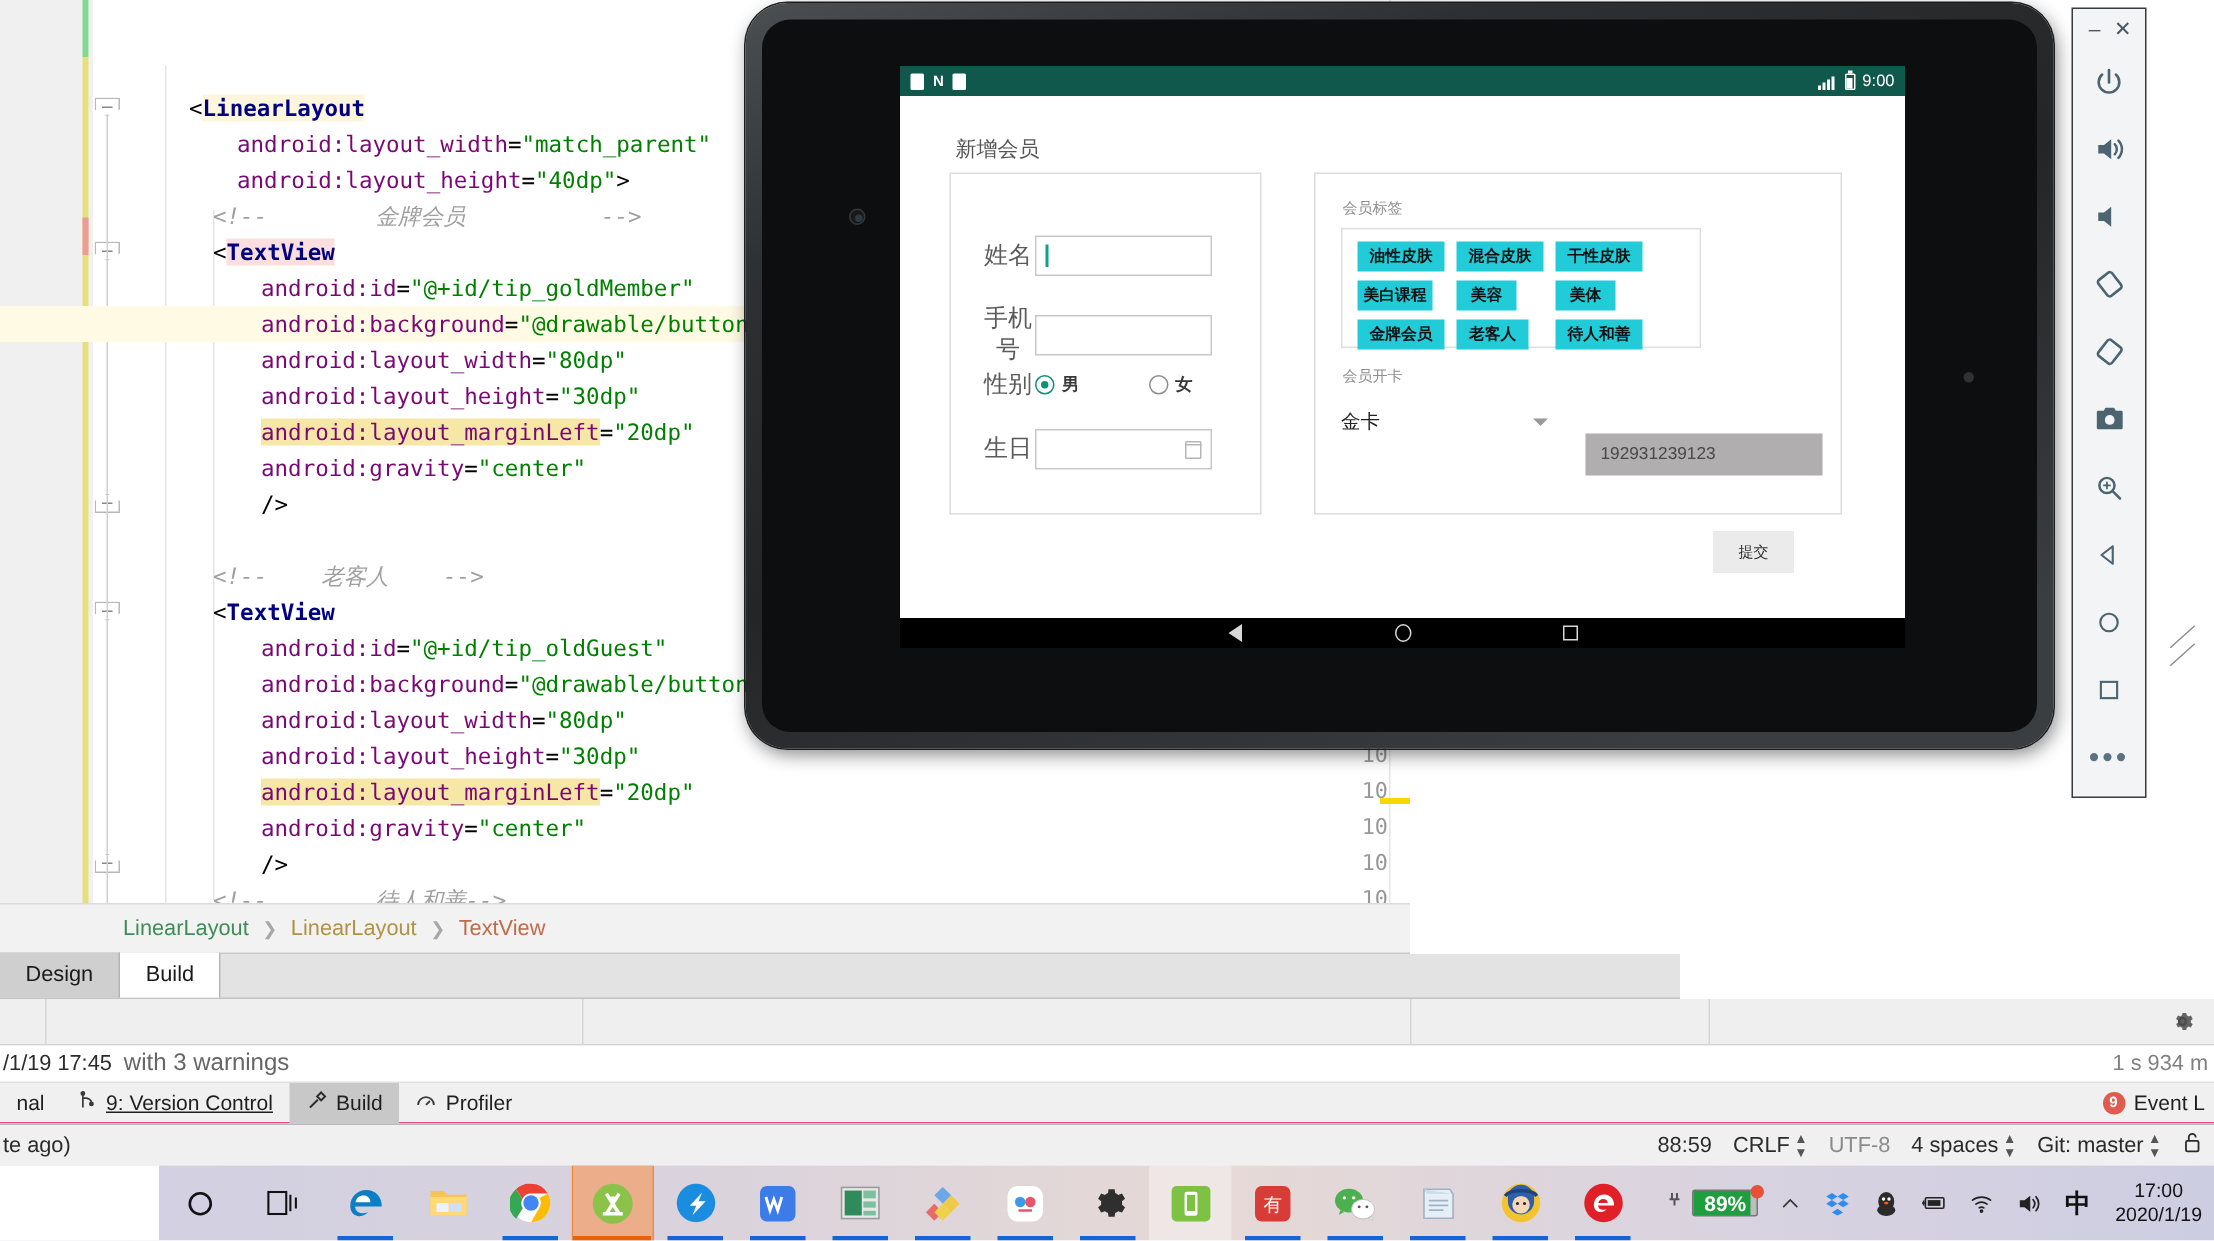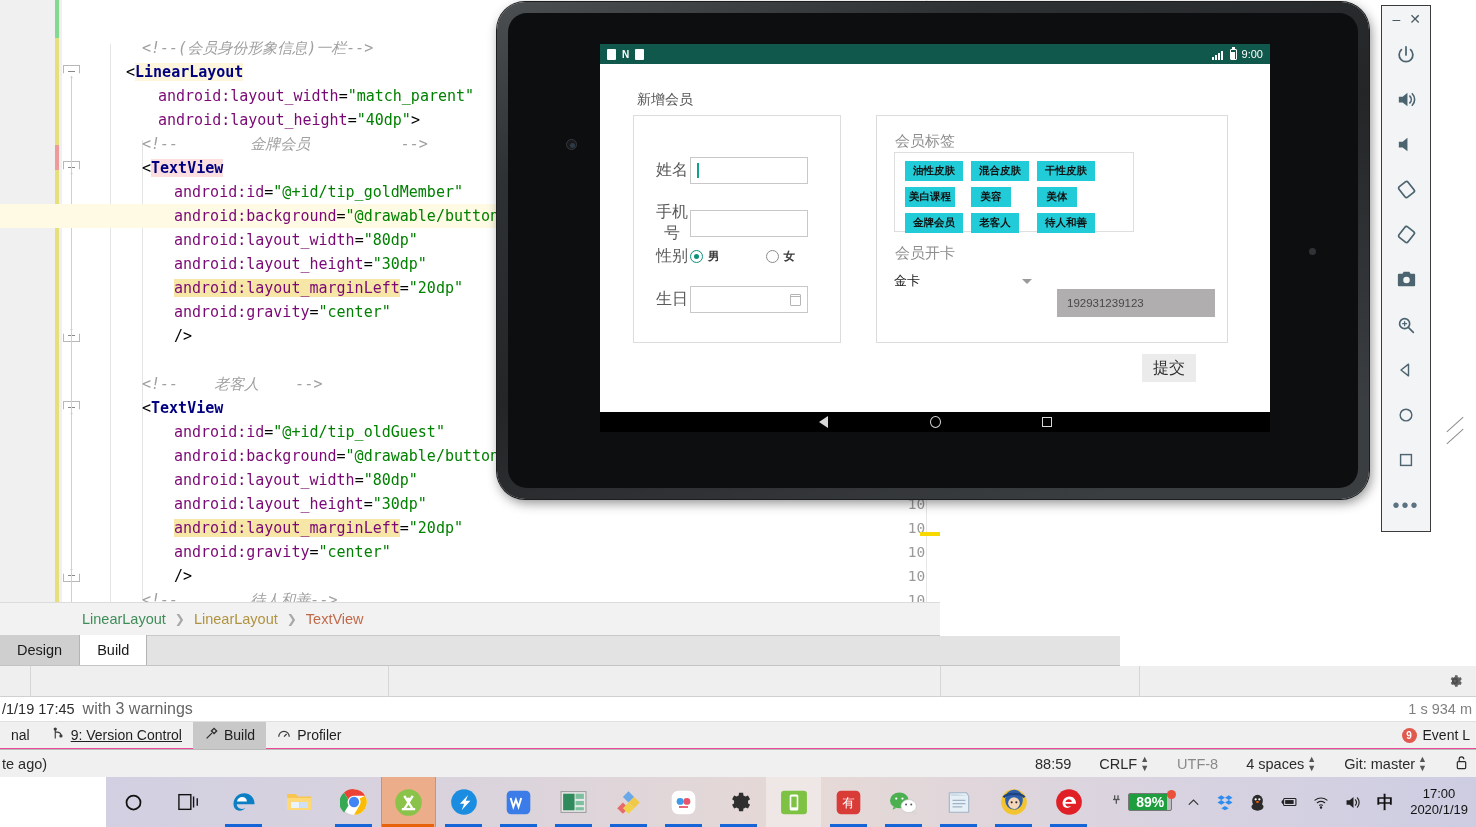--- a/index.html
+++ b/index.html
@@ -124,21 +124,21 @@
     font-size:10px; display:flex; align-items:center; justify-content:center; font-weight:bold;
   }
 
   
   .statusbar {
     position:absolute; left:0; top:749px; width:1476px; height:28px;
     background:#f0f0f0; border-top:1px solid #b9b9b9;
     display:flex; align-items:center; font-size:14.5px; color:#2b2b2b;
   }
   .sb-left { padding-left:2px; }
-  .sb-right { position:absolute; right:8px; display:flex; align-items:center; gap:28px; }
+  .sb-right { position:absolute; right:8px; display:flex; align-items:center; gap:14px; }
   .sb-item { display:flex; align-items:center; gap:3px; }
   .sb-dim { color:#8a8a8a; }
   .caret-ud { font-size:9px; color:#555; line-height:1; display:flex; flex-direction:column; }
 
   
   .emu-frame {
     position:absolute; left:497px; top:2px; width:872px; height:497px;
     background: linear-gradient(160deg,#4c4f52 0%,#2e3133 22%,#232527 50%,#3b3e41 88%);
     border-radius:28px;
     box-shadow: 0 0 0 1px #1b1d1f, 2px 4px 12px rgba(0,0,0,0.45);
@@ -194,21 +194,21 @@
     position:absolute; right:6px; width:11px; height:12px;
     border:1.2px solid #b5b5b5; border-radius:1px;
   }
   .cal-ic::before{content:"";position:absolute;left:-1px;top:1.5px;width:11px;height:1.2px;background:#b5b5b5;}
 
   .radio { width:13px; height:13px; border-radius:50%; border:1.6px solid #8d8d8d; position:relative; }
   .radio.on { border-color:#0d8f7c; }
   .radio.on::after{content:"";position:absolute;left:2.6px;top:2.6px;width:5.5px;height:5.5px;border-radius:50%;background:#0d8f7c;}
   .radio-lab { font-size:11.5px; color:#3a3a3a; margin-left:5px; font-weight:bold; }
 
-  .sec-label { position:absolute; font-size:15px; color:#8e8e8e; }
+  .sec-label { position:absolute; font-size:10px; color:#8e8e8e; }
   .tag-box { position:absolute; left:17px; top:36px; width:240px; height:80px; border:1px solid #dedede; background:#fff; }
   .tag {
     position:absolute; height:20px; background:#21ccd8;
     display:flex; align-items:center; justify-content:center;
     font-size:10.5px; color:#111; font-weight:bold;
   }
   .spinner {
     position:absolute; left:17px; top:152px; width:150px; height:26px;
     display:flex; align-items:center; justify-content:space-between;
     font-size:13px; color:#222;
@@ -218,21 +218,21 @@
     border-top:5px solid #9a9a9a; margin-right:12px;
   }
   .cardno {
     position:absolute; left:180px; top:151px; width:158px; height:28px;
     background:#b0aeae; display:flex; align-items:center; padding-left:10px;
     font-size:11.5px; color:#484848;margin-top:22px;
   }
   .submit-btn {
     position:absolute; left:542px; top:290px; width:54px; height:28px;
     background:#ebebeb; display:flex; align-items:center; justify-content:center;
-    font-size:16px; color:#2e2e2e;
+    font-size:10px; color:#2e2e2e;
   }
   .and-nav {
     position:absolute; left:0; top:368px; width:670px; height:20px; background:#000;
     display:flex; align-items:center; justify-content:center; gap:0;
   }
   .nav-btn { width:112px; display:flex; align-items:center; justify-content:center; }
   .nav-back { width:0;height:0;border-top:6px solid transparent;border-bottom:6px solid transparent;border-right:9px solid #d8d8d8;}
   .nav-home { width:11px;height:12px;border:1.6px solid #d8d8d8;border-radius:50%;}
   .nav-rec  { width:10px;height:10px;border:1.6px solid #d8d8d8;}
 
@@ -321,21 +321,20 @@
         <div class="fold-marker pt" style="top: 401px;"></div>
         <div class="fold-marker end" style="top: 569px;"></div>
         <div class="fold-line" style="top: 76px; height: 526px;"></div>
       </div>
 
     <div class="indent-line" style="left:110px;top:44px;height:560px;"></div>
     <div class="indent-line" style="left:142px;top:140px;height:460px;"></div>
 
     <div class="gutter-hl" style="top: 204px;"></div>
       <div class="code-layer" id="code-layer">
-        <div class="cl" style="top: 36px; left: 142px;"><span class="t-comment">&lt;!--(会员身份形象信息)一栏--&gt;</span></div>
         <div class="cl" style="top: 60px; left: 126px;"><span class="t-punc">&lt;</span><span class="t-tag hl-tag-y">LinearLayout</span></div>
         <div class="cl" style="top: 84px; left: 158px;"><span class="t-attr">android:layout_width</span><span class="t-punc">=</span><span class="t-val">"match_parent"</span></div>
         <div class="cl" style="top: 108px; left: 158px;"><span class="t-attr">android:layout_height</span><span class="t-punc">=</span><span class="t-val">"40dp"</span><span class="t-punc">&gt;</span></div>
         <div class="cl" style="top: 132px; left: 142px;"><span class="t-comment">&lt;!--        金牌会员          --&gt;</span></div>
         <div class="cl" style="top: 156px; left: 142px;"><span class="t-punc">&lt;</span><span class="t-tag hl-tag-p">TextView</span></div>
         <div class="cl" style="top: 180px; left: 174px;"><span class="t-attr">android:id</span><span class="t-punc">=</span><span class="t-val">"@+id/tip_goldMember"</span></div>
         <div class="cl" style="top: 204px; left: 174px;"><span class="t-attr">android:background</span><span class="t-punc">=</span><span class="t-val">"@drawable/button_sel</span></div>
         <div class="cl" style="top: 228px; left: 174px;"><span class="t-attr">android:layout_width</span><span class="t-punc">=</span><span class="t-val">"80dp"</span></div>
         <div class="cl" style="top: 252px; left: 174px;"><span class="t-attr">android:layout_height</span><span class="t-punc">=</span><span class="t-val">"30dp"</span></div>
         <div class="cl" style="top: 276px; left: 174px;"><span class="t-attr hl-attr">android:layout_marginLeft</span><span class="t-punc">=</span><span class="t-val">"20dp"</span></div>

